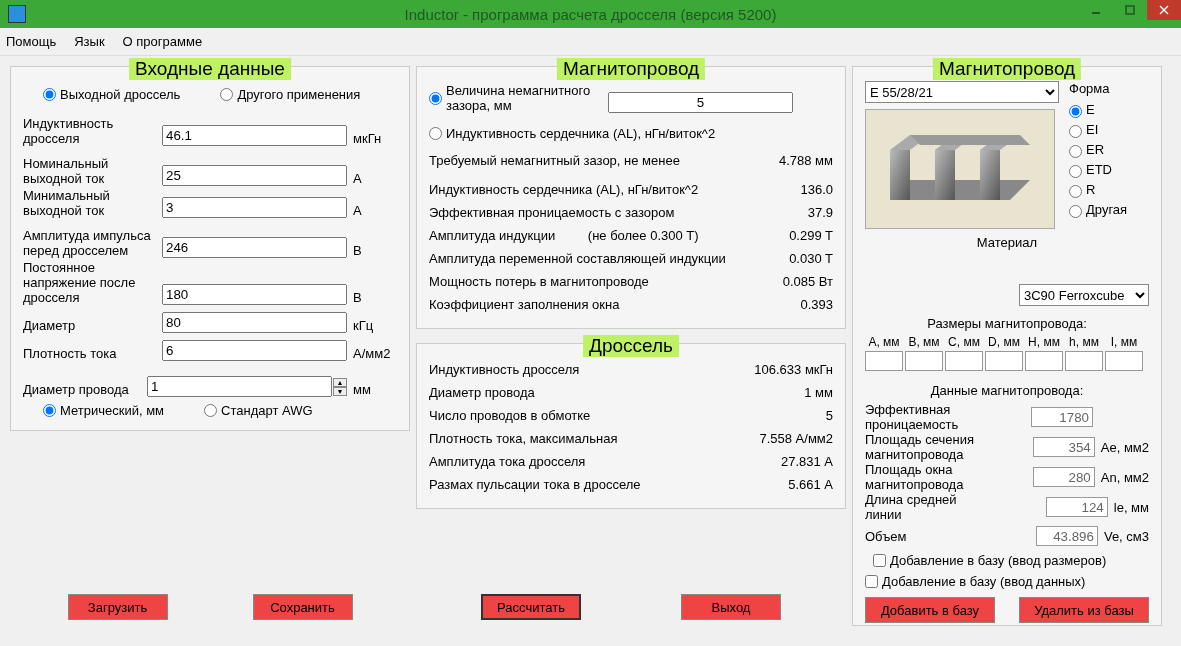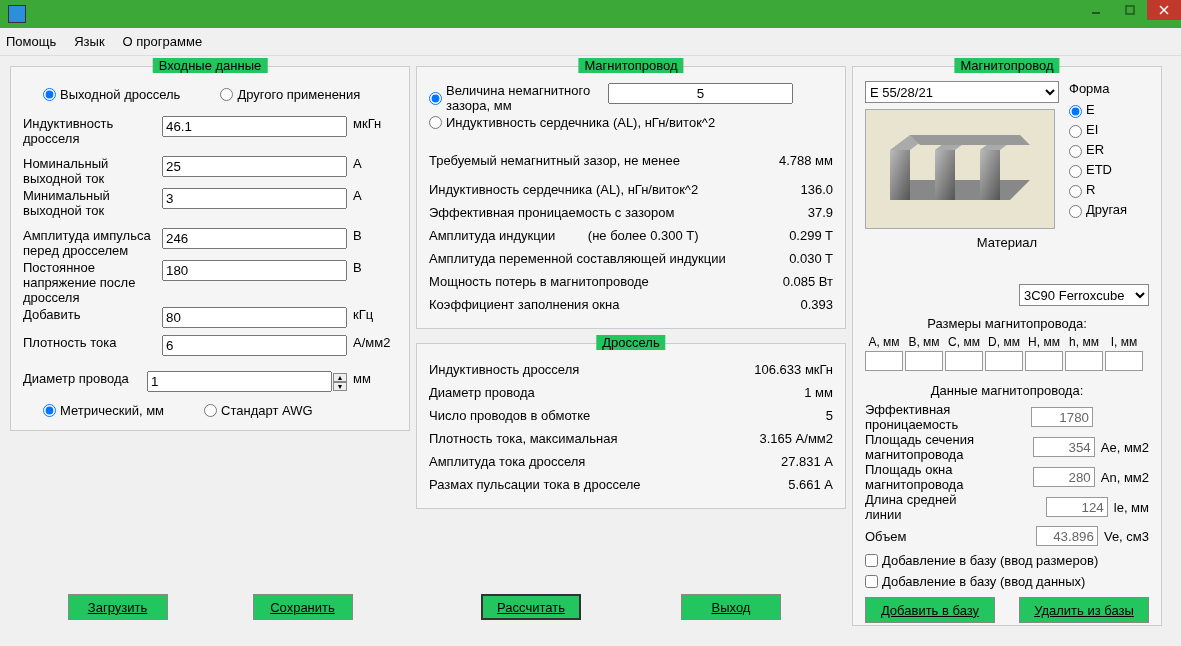--- a/index.html
+++ b/index.html
@@ -57,40 +57,40 @@
     border: 1px solid #ccc;
     background:#f5f5f5;
     position:relative;
     padding:14px 12px 12px;
     margin-top:6px;
   }
   .panel .legend {
     position:absolute;
     top:-9px; left:50%;
     transform:translateX(-50%);
-    background:#22c55e;
+    background:#bef264;
     padding:0 6px;
-    font-size:13px;
+    font-size:19px;
   }
   .col1 { width: 410px; padding-left:10px;}
   .col2 { width: 430px; }
   .col3 { width: 310px; }
-  .row { display:flex; align-items:flex-start; min-height:26px; margin:2px 0;}
+  .row { display:flex; align-items:flex-end; min-height:26px; margin:2px 0;}
   .row .lbl { flex:1; }
   .row .unit { width:50px; padding-left:6px;}
   input[type=radio], input[type=checkbox]{ margin:0 4px 0 0; vertical-align:middle;}
   .radiorow { display:flex; gap:40px; margin:6px 0 14px;}
   .radiorow label, .chkrow label { display:flex; align-items:center;}
   .calc-list .crow { display:flex; justify-content:space-between; min-height:23px; align-items:center;}
   .calc-list .crow .cv { text-align:right; white-space:nowrap;}
   .btnbar { display:flex; gap:10px; margin:14px 0 0; justify-content:space-around; padding:0 20px;}
   button.btn {
     min-width:100px; height:26px;
-    border:1px solid #888; background:#22c55e;
-    font-size:13px; cursor:pointer;text-decoration:underline;
+    border:1px solid #888; background:#ef4444;
+    font-size:13px; cursor:pointer;
   }
   button.btn.focus { border:2px solid #333; }
   select { height:22px; border:1px solid #888; background:#fff; font-size:13px;}
   .core-img {
     width:190px; height:120px; background:#e8e4d0;
     border:1px solid #aaa;
     display:flex; align-items:flex-end; justify-content:center;
     padding-bottom:8px;
   }
   .c3-top { display:flex; gap:10px;}
@@ -109,20 +109,21 @@
   .gap { height:6px;}
   .smalltxt { font-size:12px;}
   .col2inner { display:flex; flex-direction:column; height:560px; justify-content:space-between;}
   .col1inner { display:flex; flex-direction:column; height:560px; justify-content:space-between;}
 </style>
 </head>
 <body>
 
 <div class="titlebar">
   <div class="appicon"></div>
+  <span>Inductor - программа расчета дросселя (версия 5200)</span>
   <div class="winbtns">
     <div class="winbtn">
         <svg width="12" height="12">
           <line x1="2" y1="9" x2="10" y2="9" stroke="#1f5a1f" stroke-width="2"></line>
         </svg>
       </div>
     <div class="winbtn">
         <svg width="12" height="12">
           <rect x="2" y="2" width="8" height="8" fill="none" stroke="#1f5a1f" stroke-width="1.5"></rect>
         </svg>
@@ -179,21 +180,21 @@
             <span class="lbl">Амплитуда импульса перед дросселем</span>
             <input class="field" value="246" style="">
             <span class="unit">В</span>
           </div>
       <div class="row">
             <span class="lbl">Постоянное напряжение после дросселя</span>
             <input class="field" value="180" style="">
             <span class="unit">В</span>
           </div>
       <div class="row">
-            <span class="lbl">Добавить</span>
+            <span class="lbl">Диаметр</span>
             <input class="field" value="80" style="">
             <span class="unit">кГц</span>
           </div>
       <div class="row">
             <span class="lbl">Плотность тока</span>
             <input class="field" value="6" style="">
             <span class="unit">А/мм2</span>
           </div>
       <div class="gap"></div>
       <div class="row">
@@ -289,21 +290,21 @@
           <div class="crow">
                 <span>Диаметр провода</span>
                 <span class="cv">1 мм</span>
               </div>
           <div class="crow">
                 <span>Число проводов в обмотке</span>
                 <span class="cv">5</span>
               </div>
           <div class="crow">
                 <span>Плотность тока, максимальная</span>
-                <span class="cv">3.165 А/мм2</span>
+                <span class="cv">7.558 А/мм2</span>
               </div>
           <div class="crow">
                 <span>Амплитуда тока дросселя</span>
                 <span class="cv">27.831 А</span>
               </div>
           <div class="crow">
                 <span>Размах пульсации тока в дросселе</span>
                 <span class="cv">5.661 А</span>
               </div>
         </div>
@@ -412,21 +413,21 @@
             <span class="du">le, мм</span>
           </div>
         <div class="drow">
             <span class="dl">Объем</span>
             <span style="flex:1"></span>
             <input readonly="" value="43.896" style="">
             <span class="du">Ve, см3</span>
           </div>
       </div>
       <div style="flex:1"></div>
-      <label style="display:flex;align-items:center;margin:3px 0;">
+      <label style="display:flex;align-items:center;margin:3px 8px;">
           <input type="checkbox" style="">
           <span>Добавление в базу (ввод размеров)</span>
         </label>
       <label style="display:flex;align-items:center;margin:3px 0 8px;">
           <input type="checkbox" style="">
           <span>Добавление в базу (ввод данных)</span>
         </label>
       <div style="display:flex; gap:24px;">
         <button class="btn" style="flex:1">Добавить в базу</button>
         <button class="btn" style="flex:1">Удалить из базы</button>

